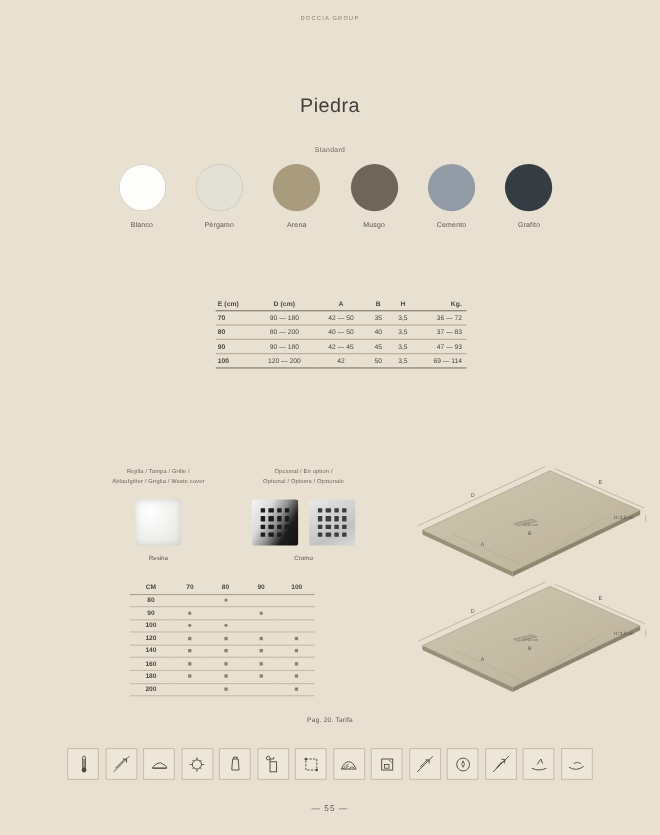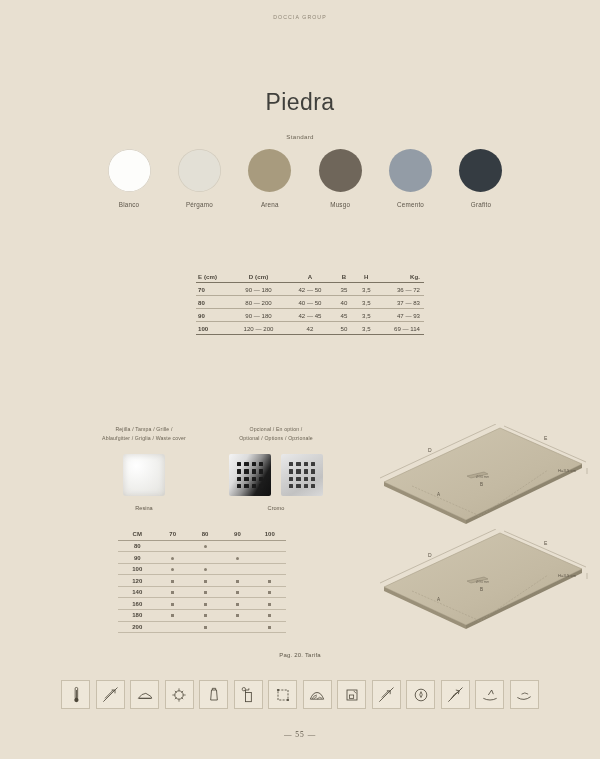--- a/index.html
+++ b/index.html
@@ -15,21 +15,21 @@
   }
   .page{position:absolute;inset:0;}
 
   
   .brand{
     position:absolute;top:14px;left:0;width:600px;text-align:center;
     font-size:5.2px;letter-spacing:1.1px;color:#8d8474;
   }
   .title{
     position:absolute;top:74px;left:0;width:600px;text-align:center;
-    font-size:23px;font-weight:400;letter-spacing:0.4px;color:#40403c;
+    font-size:18px;font-weight:400;letter-spacing:0.4px;color:#40403c;
   }
 
   
   .std-label{
     position:absolute;top:133px;left:0;width:600px;text-align:center;
     font-size:6.2px;letter-spacing:.3px;color:#6d6556;
   }
   .swatches{
     position:absolute;top:149px;left:105px;width:400px;
     display:flex;justify-content:space-between;
@@ -119,21 +119,21 @@
   .iconstrip{
     position:absolute;top:680px;left:0;width:600px;
     display:flex;justify-content:center;gap:5.5px;
   }
   .ibox{
     width:27px;height:27px;border:1px solid #c8bfac;background:#eee7d9;
     display:flex;align-items:center;justify-content:center;
   }
   .pagenum{
     position:absolute;top:730px;left:0;width:600px;text-align:center;
-    font-size:7.5px;color:#5d5648;letter-spacing:1px;font-family:Liberation Serif, serif;
+    font-size:7.5px;color:#5d5648;letter-spacing:1px;
   }
 </style>
 </head>
 <body>
 
 <div class="page">
 
   <div class="brand">DOCCIA GROUP</div>
   <h1 class="title">Piedra</h1>
 

